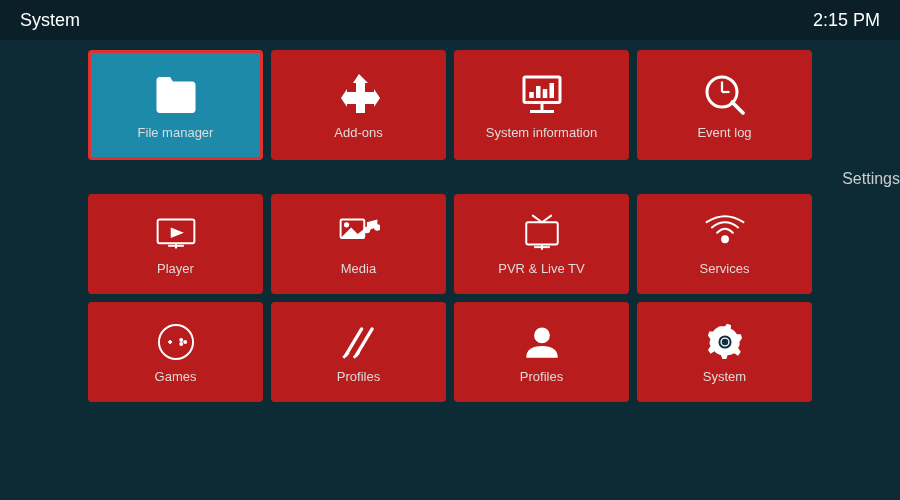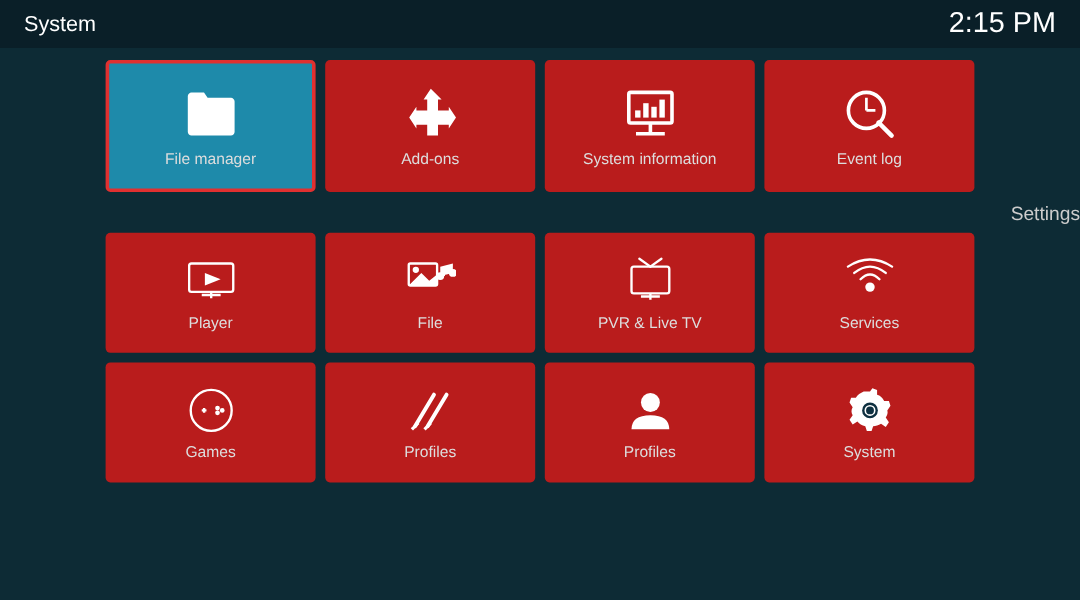--- a/index.html
+++ b/index.html
@@ -23,21 +23,21 @@
       height: 40px;
     }
 
     .header-title {
       font-size: 18px;
       color: #fff;
       font-weight: 400;
     }
 
     .header-time {
-      font-size: 24px;
+      font-size: 18px;
       color: #fff;
       font-weight: 400;
     }
 
     
     .top-row {
       display: flex;
       justify-content: center;
       gap: 8px;
       padding: 10px 60px 6px 60px;
@@ -180,21 +180,21 @@
       <rect x="4" y="10" width="36" height="28" rx="2" fill="none" stroke="white" stroke-width="3"></rect>
       <circle cx="13" cy="18" r="4" fill="white"></circle>
       <polygon points="4,38 20,22 30,32 40,24 40,38" fill="white"></polygon>
 
       <path d="M44 14 L60 10 L60 22 L44 26 Z" fill="white"></path>
       <circle cx="44" cy="26" r="5" fill="white"></circle>
       <circle cx="60" cy="22" r="5" fill="white"></circle>
       <line x1="49" y1="26" x2="49" y2="14" stroke="white" stroke-width="2"></line>
       <line x1="44" y1="44" x2="56" y2="44" stroke="none"></line>
     </svg>
-    <span class="tile-label">File</span>
+    <span class="tile-label">Media</span>
   </div>
 
   <div class="tile tile-grid">
     <svg viewBox="0 0 64 64">
 
       <line x1="32" y1="14" x2="18" y2="4" stroke="white" stroke-width="3" stroke-linecap="round"></line>
       <line x1="32" y1="14" x2="46" y2="4" stroke="white" stroke-width="3" stroke-linecap="round"></line>
       <rect x="8" y="14" width="48" height="34" rx="3" fill="none" stroke="white" stroke-width="3"></rect>
       <line x1="20" y1="52" x2="44" y2="52" stroke="white" stroke-width="3"></line>
       <line x1="32" y1="48" x2="32" y2="56" stroke="white" stroke-width="3"></line>

